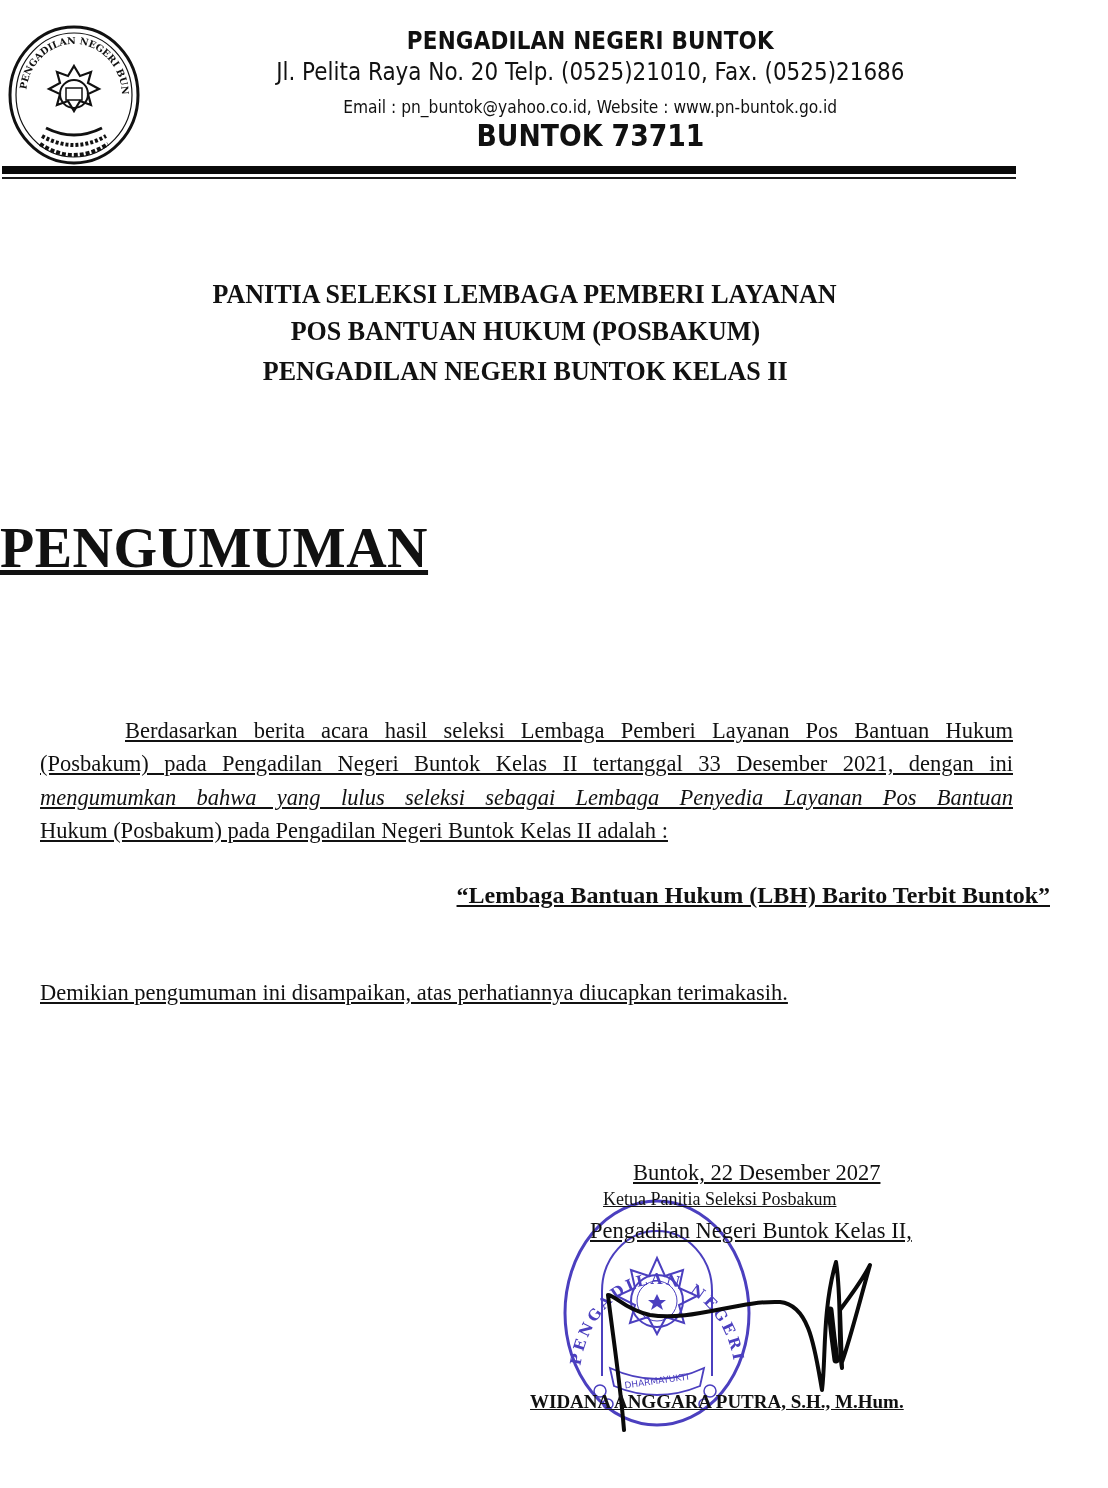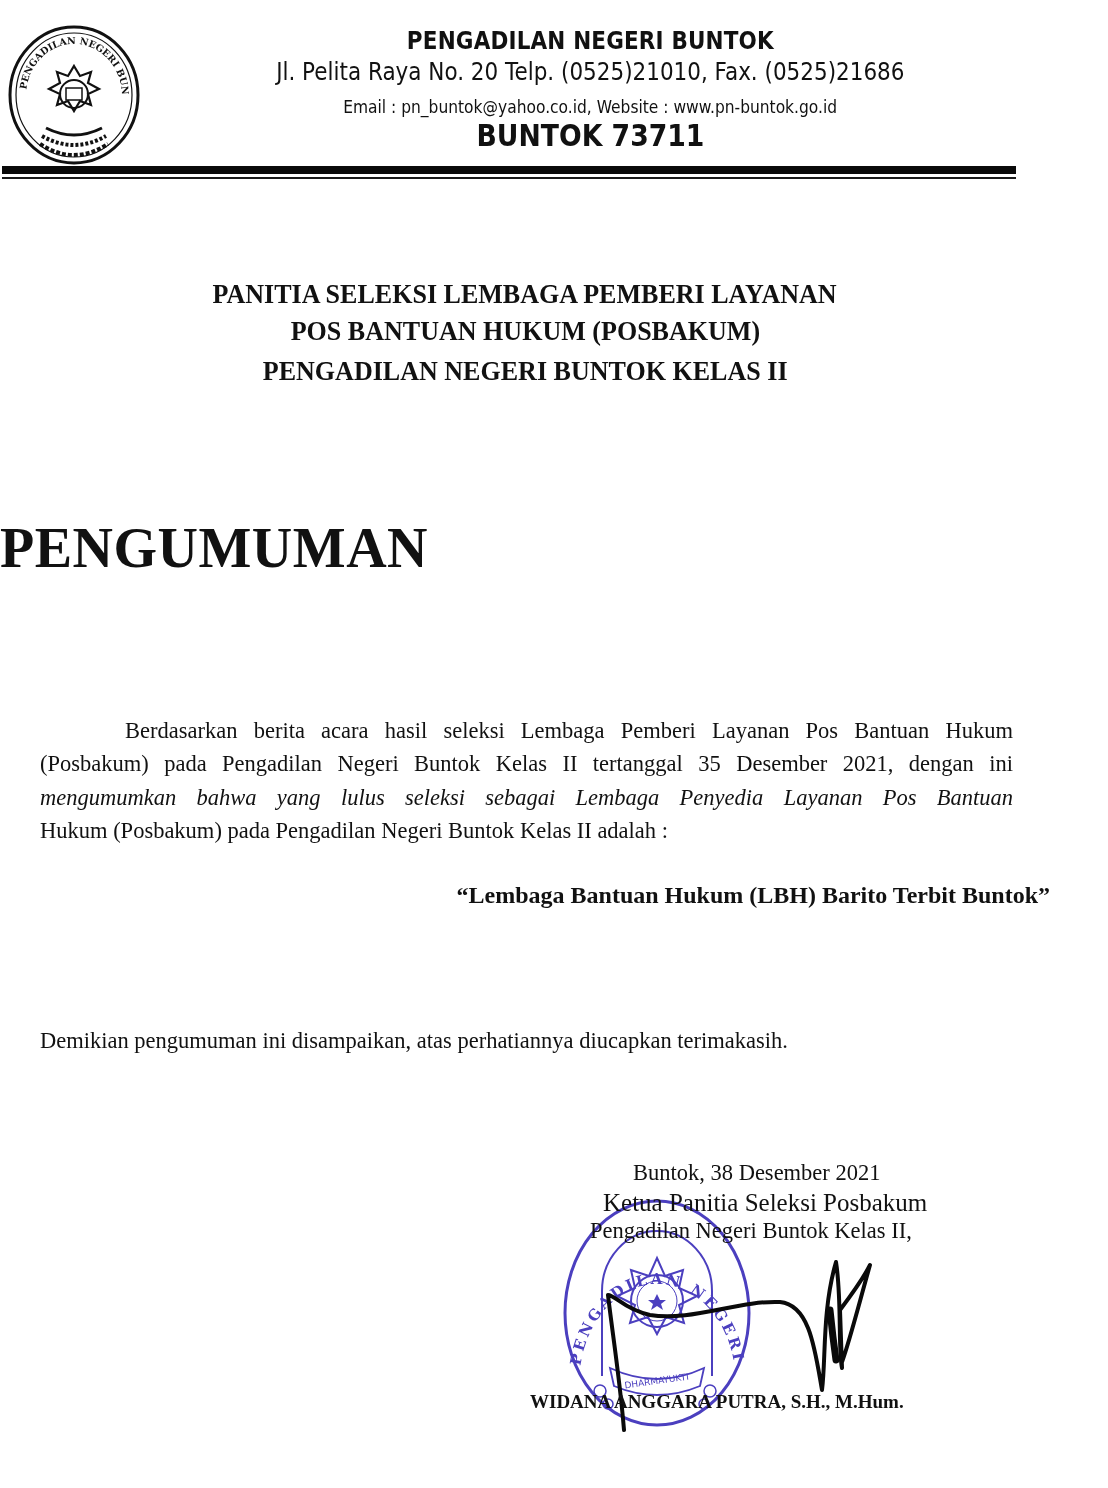--- a/index.html
+++ b/index.html
@@ -1,17 +1,17 @@
 <!DOCTYPE html>
 <html><head>
 <meta charset="utf-8">
 <style>
   html, body { margin: 0; padding: 0; background: #ffffff; }
   body { width: 1108px; height: 1488px; position: relative; overflow: hidden; color: #111; }
-  .abs { position: absolute; }
+  .abs { position: absolute; text-decoration: underline; }
   .sans { font-family: "DejaVu Sans", "Liberation Sans", sans-serif; }
   .serif { font-family: "Liberation Serif", "DejaVu Serif", serif; }
 
   
   #logo { left: 6px; top: 24px; width: 136px; height: 142px; }
   .lh { left: 150px; width: 880px; text-align: center; white-space: nowrap; }
   .lh span { display: inline-block; transform: scaleX(0.86); transform-origin: center; }
   #lh-name { top: 26px; font-size: 25px; font-weight: bold; letter-spacing: 0.2px; }
   #lh-addr { top: 57px; font-size: 25px; }
   #lh-contact { top: 96px; font-size: 18px; }
@@ -29,25 +29,25 @@
   #doc-title { left: 0; width: 1046px; top: 516px; text-align: left; font-size: 56px; font-weight: bold; letter-spacing: 0.5px; }
 
   
   .pl { left: 40px; width: 973px; font-size: 22.5px; white-space: nowrap; text-align: justify; text-align-last: justify; }
   #pl-1 { top: 718px; left: 125px; width: 888px; }
   #pl-2 { top: 751px; }
   #pl-3 { top: 785px; font-style: italic; }
   #pl-4 { top: 818px; text-align-last: left; }
 
   #awardee { left: 0; width: 1050px; top: 882px; text-align: right; font-size: 24px; font-weight: bold; }
-  #closing { left: 40px; top: 980px; font-size: 22.5px; white-space: nowrap; margin-top: 48px; }
+  #closing { left: 40px; top: 980px; font-size: 22.5px; white-space: nowrap; }
 
   
   #sig-place-date { left: 633px; top: 1160px; font-size: 22.5px; white-space: nowrap; }
-  #sig-role-1 { left: 603px; top: 1189px; font-size: 25px; white-space: nowrap; }
+  #sig-role-1 { left: 603px; top: 1189px; font-size: 18px; white-space: nowrap; }
   #sig-role-2 { left: 590px; top: 1218px; font-size: 22.5px; white-space: nowrap; }
   #stamp { left: 560px; top: 1196px; width: 195px; height: 235px; }
   #signature { left: 520px; top: 1250px; width: 380px; height: 200px; }
   #sig-name { left: 530px; top: 1391px; font-size: 19px; font-weight: bold; white-space: nowrap; }
 </style>
 </head>
 <body>
 
 <div class="abs" id="logo">
   <svg width="136" height="142" viewBox="0 0 136 142">
@@ -78,21 +78,21 @@
 <div class="abs" id="rule-thick"></div>
 <div class="abs" id="rule-thin"></div>
 
 <div class="abs hd serif" id="hd-1"><span>PANITIA SELEKSI LEMBAGA PEMBERI LAYANAN</span></div>
 <div class="abs hd serif" id="hd-2"><span>POS BANTUAN HUKUM (POSBAKUM)</span></div>
 <div class="abs hd serif" id="hd-3"><span>PENGADILAN NEGERI BUNTOK KELAS II</span></div>
 
 <div class="abs serif" id="doc-title">PENGUMUMAN</div>
 
 <div class="abs pl serif" id="pl-1">Berdasarkan berita acara hasil seleksi Lembaga Pemberi Layanan Pos Bantuan Hukum</div>
-<div class="abs pl serif" id="pl-2">(Posbakum) pada Pengadilan Negeri Buntok Kelas II tertanggal 35 Desember 2021, dengan ini</div>
+<div class="abs pl serif" id="pl-2">(Posbakum) pada Pengadilan Negeri Buntok Kelas II tertanggal 33 Desember 2021, dengan ini</div>
 <div class="abs pl serif" id="pl-3">mengumumkan bahwa yang lulus seleksi sebagai Lembaga Penyedia Layanan Pos Bantuan</div>
 <div class="abs pl serif" id="pl-4">Hukum (Posbakum) pada Pengadilan Negeri Buntok Kelas II adalah :</div>
 
 <div class="abs serif" id="awardee">“Lembaga Bantuan Hukum (LBH) Barito Terbit Buntok”</div>
 <div class="abs serif" id="closing">Demikian pengumuman ini disampaikan, atas perhatiannya diucapkan terimakasih.</div>
 
 <div class="abs" id="stamp">
   <svg width="195" height="235" viewBox="0 0 195 235">
     <g stroke="#4b3fbf" fill="none">
       <ellipse cx="97" cy="117" rx="92" ry="112" stroke-width="3"></ellipse>
@@ -110,21 +110,21 @@
     <defs>
         <path id="starc" d="M 20 175 A 78 98 0 0 1 175 175"></path>
       </defs>
     <text font-family="DejaVu Serif, serif" font-size="15" font-weight="bold" fill="#4b3fbf" letter-spacing="3">
       <textPath href="#starc" startOffset="2%">PENGADILAN NEGERI BUNTOK</textPath>
     </text>
     <text x="97" y="188" font-family="DejaVu Sans, sans-serif" font-size="9" fill="#4b3fbf" text-anchor="middle" transform="rotate(-8 97 188)">DHARMAYUKTI</text>
   </svg>
 </div>
 
-<div class="abs serif" id="sig-place-date">Buntok, 38 Desember 2021</div>
+<div class="abs serif" id="sig-place-date">Buntok, 22 Desember 2027</div>
 <div class="abs serif" id="sig-role-1">Ketua Panitia Seleksi Posbakum</div>
 <div class="abs serif" id="sig-role-2">Pengadilan Negeri Buntok Kelas II,</div>
 
 <div class="abs" id="signature">
   <svg width="380" height="200" viewBox="0 0 380 200">
     <path d="M104 180 C100 130 92 80 88 45 C95 45 105 60 130 65 C170 72 220 50 260 52 C290 55 295 100 302 140 C306 110 302 60 316 12 C322 50 318 100 322 118 L320 60 C335 40 345 25 350 15 C340 50 330 90 322 112" fill="none" stroke="#0a0a0a" stroke-width="4" stroke-linecap="round" stroke-linejoin="round"></path>
     <path d="M310 60 C312 80 314 96 316 110" fill="none" stroke="#0a0a0a" stroke-width="7" stroke-linecap="round"></path>
   </svg>
 </div>
 

